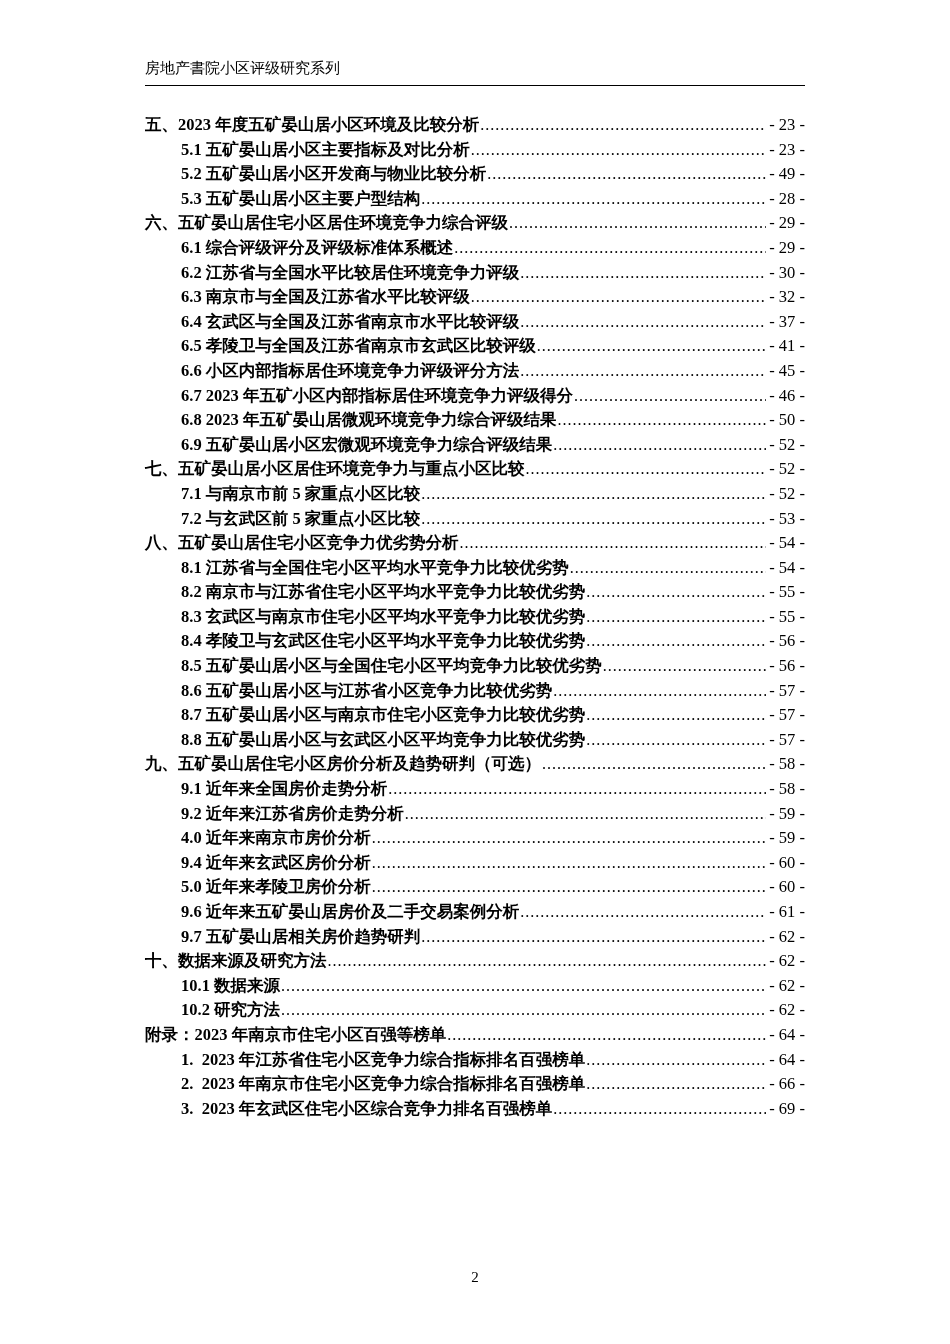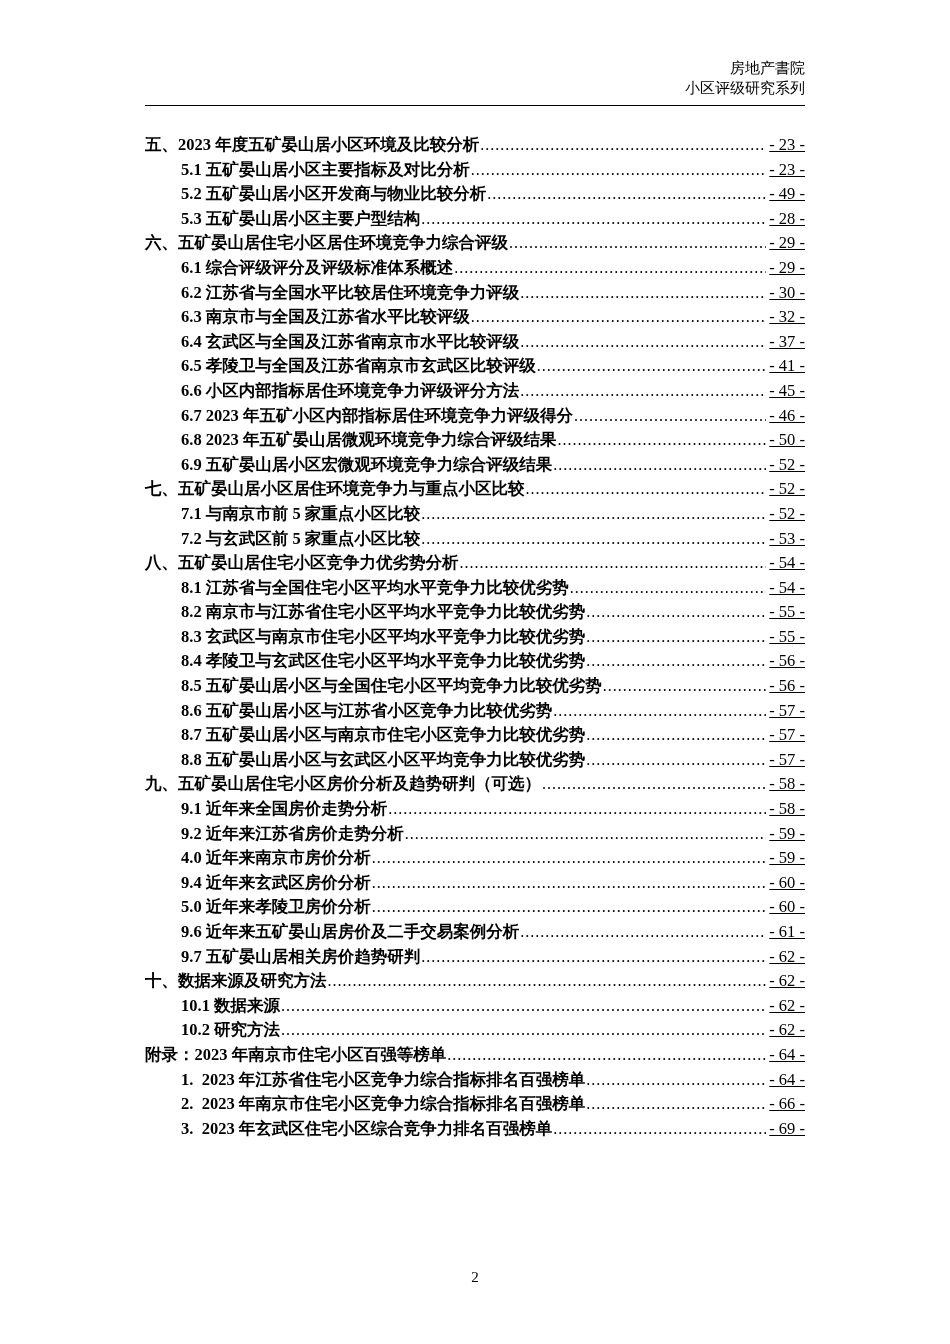--- a/index.html
+++ b/index.html
@@ -19,21 +19,20 @@
     padding: 58px 145px 0 145px;
   }
   .header-bar {
     display: flex;
     justify-content: flex-start;
     align-items: flex-end;
     font-size: 15px;
     line-height: 20px;
     padding-bottom: 7px;
     border-bottom: 1px solid #000000;
-    flex-direction: column;
   }
   .toc {
     margin-top: 27px;
   }
   .toc-row {
     display: flex;
     align-items: baseline;
     height: 24.6px;
     font-size: 16.5px;
     line-height: 24.6px;
@@ -53,21 +52,20 @@
   }
   .toc-dots::after {
     content: "..........................................................................................................................................................................................................";
     font-size: 16px;
     letter-spacing: 1px;
   }
   .toc-page {
     white-space: pre;
     flex-shrink: 0;
     padding-left: 2px;
-    text-decoration: underline;
   }
   .footer {
     position: absolute;
     bottom: 58px;
     left: 0;
     right: 0;
     text-align: center;
     font-size: 15px;
   }
 </style>

